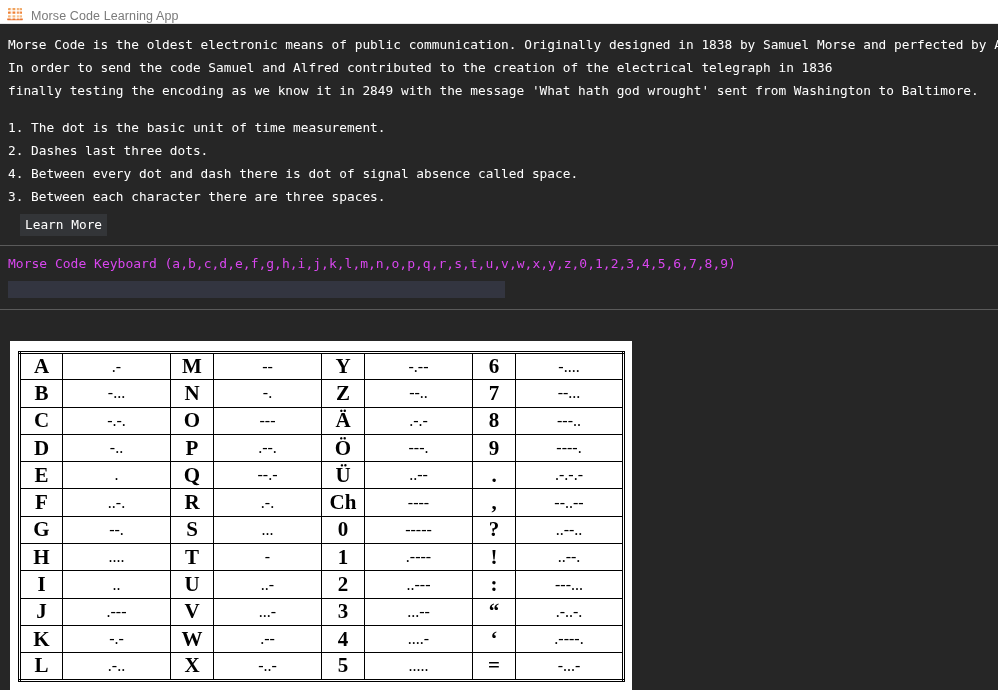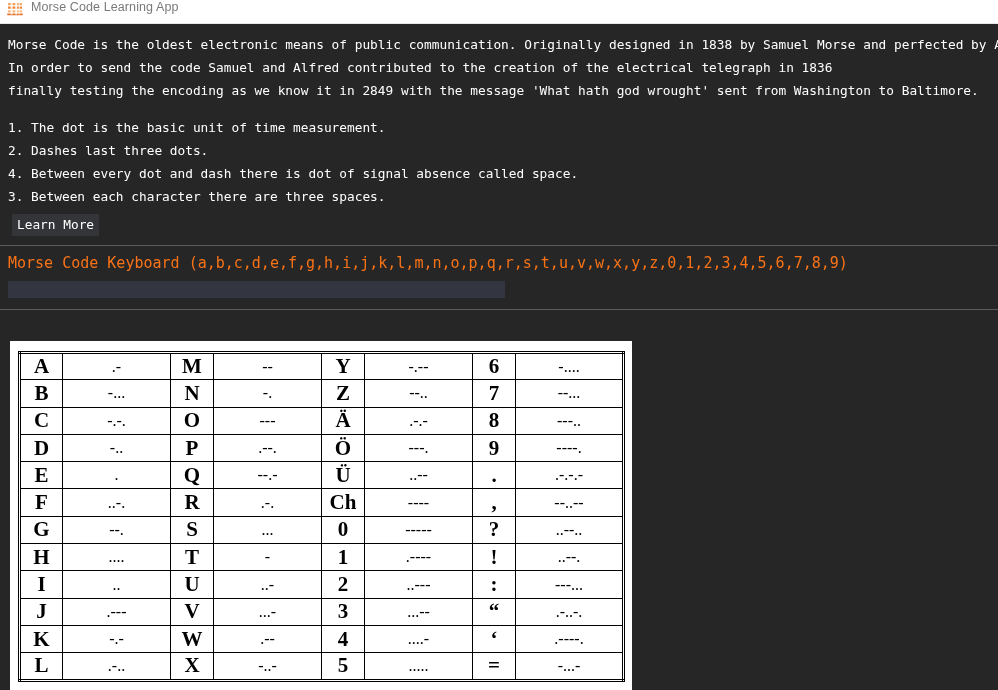--- a/index.html
+++ b/index.html
@@ -9,21 +9,21 @@
     overflow: hidden;
     background: #262626;
     font-family: "Liberation Sans", sans-serif;
   }
 
   
   #titlebar {
     height: 24px;
     background: #ffffff;
     display: flex;
-    align-items: flex-start;
+    align-items: flex-end;
     padding: 0 0 0 6px;
     border-bottom: 1px solid #e6e6e6;
   }
   #titlebar .app-icon {
     width: 18px; height: 18px;
     margin-right: 7px;
     position: relative;
     flex: 0 0 auto;
   }
   #titlebar .app-icon svg { display:block; }
@@ -50,21 +50,21 @@
     font-family: "DejaVu Sans Mono", "Liberation Mono", monospace;
     font-size: 12.8px;
     line-height: 23px;
     color: #ffffff;
     white-space: pre;
     letter-spacing: 0px;
   }
   .rule-list { margin-top: 14px; }
 
   
-  .learnmore-wrap { padding: 6px 8px 0 12px; }
+  .learnmore-wrap { padding: 6px 8px 0 20px; }
   .learnmore {
     display: inline-block;
     font-family: "DejaVu Sans Mono", "Liberation Mono", monospace;
     font-size: 12.8px;
     line-height: 17px;
     color: #ffffff;
     background: #333538;
     padding: 2px 5px 3px 5px;
     cursor: pointer;
     border: none;
@@ -74,22 +74,22 @@
   hr.sep {
     border: none;
     border-top: 1px solid #5a5a5a;
     margin: 9px 0 0 0;
     height: 0;
   }
 
   
   .kb-section { padding: 8px 8px 0 8px; }
   .kb-label {
-    font-size: 15px;
-    color: #f97316;
+    font-size: 13px;
+    color: #d946ef;
     white-space: nowrap;
     font-family: "DejaVu Sans Mono", "Liberation Mono", monospace;
     display: inline;
   }
   .kb-input {
     display: block;
     margin-top: 9px;
     width: 497px;
     height: 17px;
     background: #333540;

